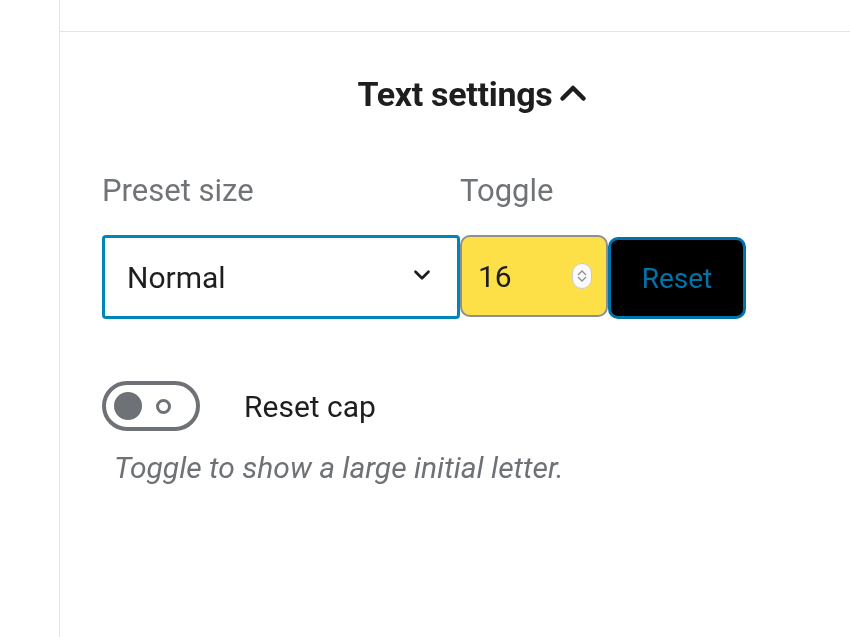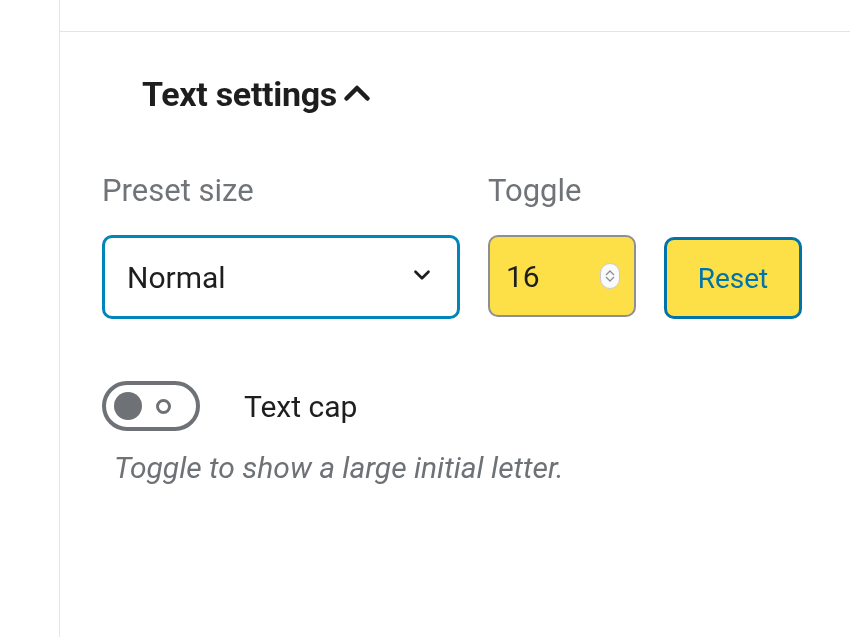--- a/index.html
+++ b/index.html
@@ -31,58 +31,57 @@
       height: 1px;
       background: #e2e4e7;
       margin-bottom: 42px;
     }
     .content {
       padding: 0 42px;
     }
     .panel-header {
       display: flex;
       align-items: center;
-      justify-content: flex-start;
+      justify-content: center;
       margin-bottom: 58px;
       margin-left: 40px;
     }
     .panel-title {
       font-size: 34px;
       font-weight: 700;
       color: #1e1e1e;
       letter-spacing: -0.3px;
     }
     .chevron {
       display: flex;
       align-items: center;
       justify-content: center;
       width: 40px;
       height: 40px;
       color: #1e1e1e;
     }
     .controls-row {
       display: flex;
-      gap: 28px;
       margin-bottom: 62px;
     }
     .field-group {
       display: flex;
       flex-direction: column;
     }
     .field-label {
       font-size: 31px;
       color: #707478;
       font-weight: 400;
       margin-bottom: 26px;
     }
     .preset-select {
       width: 358px;
       height: 84px;
       border: 3px solid #0085ba;
-      border-radius: 10px;
+      border-radius: 4px;
       background: #ffffff;
       display: flex;
       align-items: center;
       justify-content: space-between;
       padding: 0 22px;
       font-size: 30px;
       color: #1e1e1e;
       cursor: pointer;
     }
     .preset-select .chev-down {
@@ -121,21 +120,21 @@
     }
     .btn-container {
       display: flex;
       align-items: flex-end;
     }
     .reset-btn {
       height: 82px;
       width: 138px;
       border: 3px solid #0073aa;
       border-radius: 10px;
-      background: #fde047;
+      background: #000000;
       color: #0073aa;
       font-size: 28px;
       font-weight: 400;
       display: flex;
       align-items: center;
       justify-content: center;
       cursor: pointer;
     }
     .toggle-row {
       display: flex;
@@ -232,18 +231,18 @@
           <span>Reset</span>
         </div>
       </div>
     </div>
 
     <div class="toggle-row">
       <div class="toggle">
         <div class="toggle-knob-on"></div>
         <div class="toggle-knob-off"></div>
       </div>
-      <div class="toggle-label">Text cap</div>
+      <div class="toggle-label">Reset cap</div>
     </div>
 
     <div class="help-text">Toggle to show a large initial letter.</div>
   </div>
 </div>
 
 </body></html>

